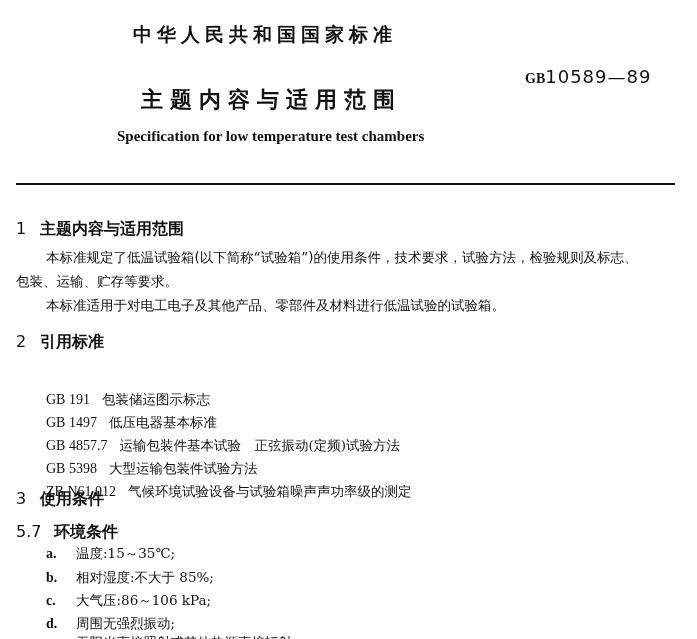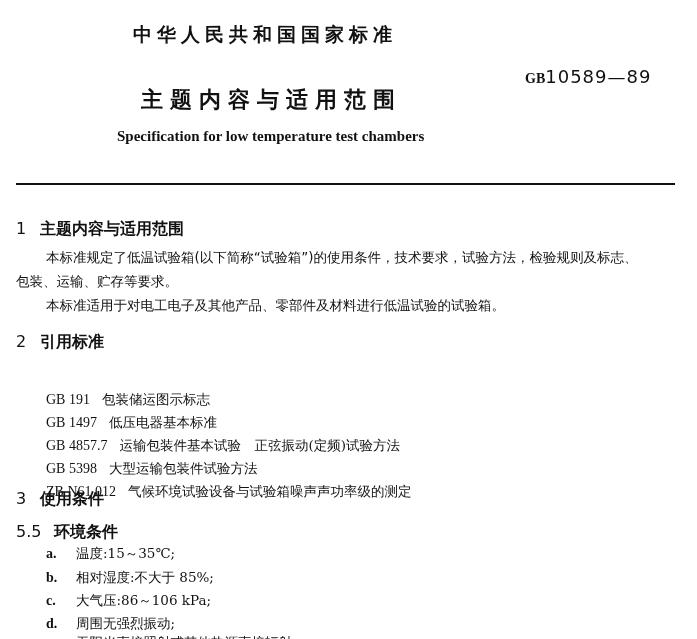--- a/index.html
+++ b/index.html
@@ -45,19 +45,19 @@
 <div class="abs ref" style="left:46px; top:363px;"><span class="code">GB 191</span><span>包装储运图示标志</span></div>
 <div class="abs ref" style="left:46px; top:386px;"><span class="code">GB 1497</span><span>低压电器基本标准</span></div>
 <div class="abs ref" style="left:46px; top:409px;"><span class="code">GB 4857.7</span><span>运输包装件基本试验　正弦振动(定频)试验方法</span></div>
 <div class="abs ref" style="left:46px; top:432px;"><span class="code">GB 5398</span><span>大型运输包装件试验方法</span></div>
 <div class="abs ref" style="left:46px; top:455px;"><span class="code">ZB N61 012</span><span>气候环境试验设备与试验箱噪声声功率级的测定</span></div>
 
 <div class="abs sec" style="left:16px; top:489px;">
   <span class="n">3</span><span>使用条件</span>
 </div>
 <div class="abs sec" style="left:16px; top:522px;">
-  <span class="n31">5.5</span><span>环境条件</span>
+  <span class="n31">5.7</span><span>环境条件</span>
 </div>
 <div class="abs item" style="left:46px; top:545px;"><span class="lbl">a.</span><span>温度:15～35℃;</span></div>
 <div class="abs item" style="left:46px; top:569px;"><span class="lbl">b.</span><span>相对湿度:不大于 85%;</span></div>
 <div class="abs item" style="left:46px; top:592px;"><span class="lbl">c.</span><span>大气压:86～106 kPa;</span></div>
 <div class="abs item" style="left:46px; top:615px;"><span class="lbl">d.</span><span>周围无强烈振动;</span></div>
 <div class="abs item" style="left:46px; top:634px;"><span class="lbl"></span><span>无阳光直接照射或其他热源直接辐射;</span></div>
 
 </body></html>

